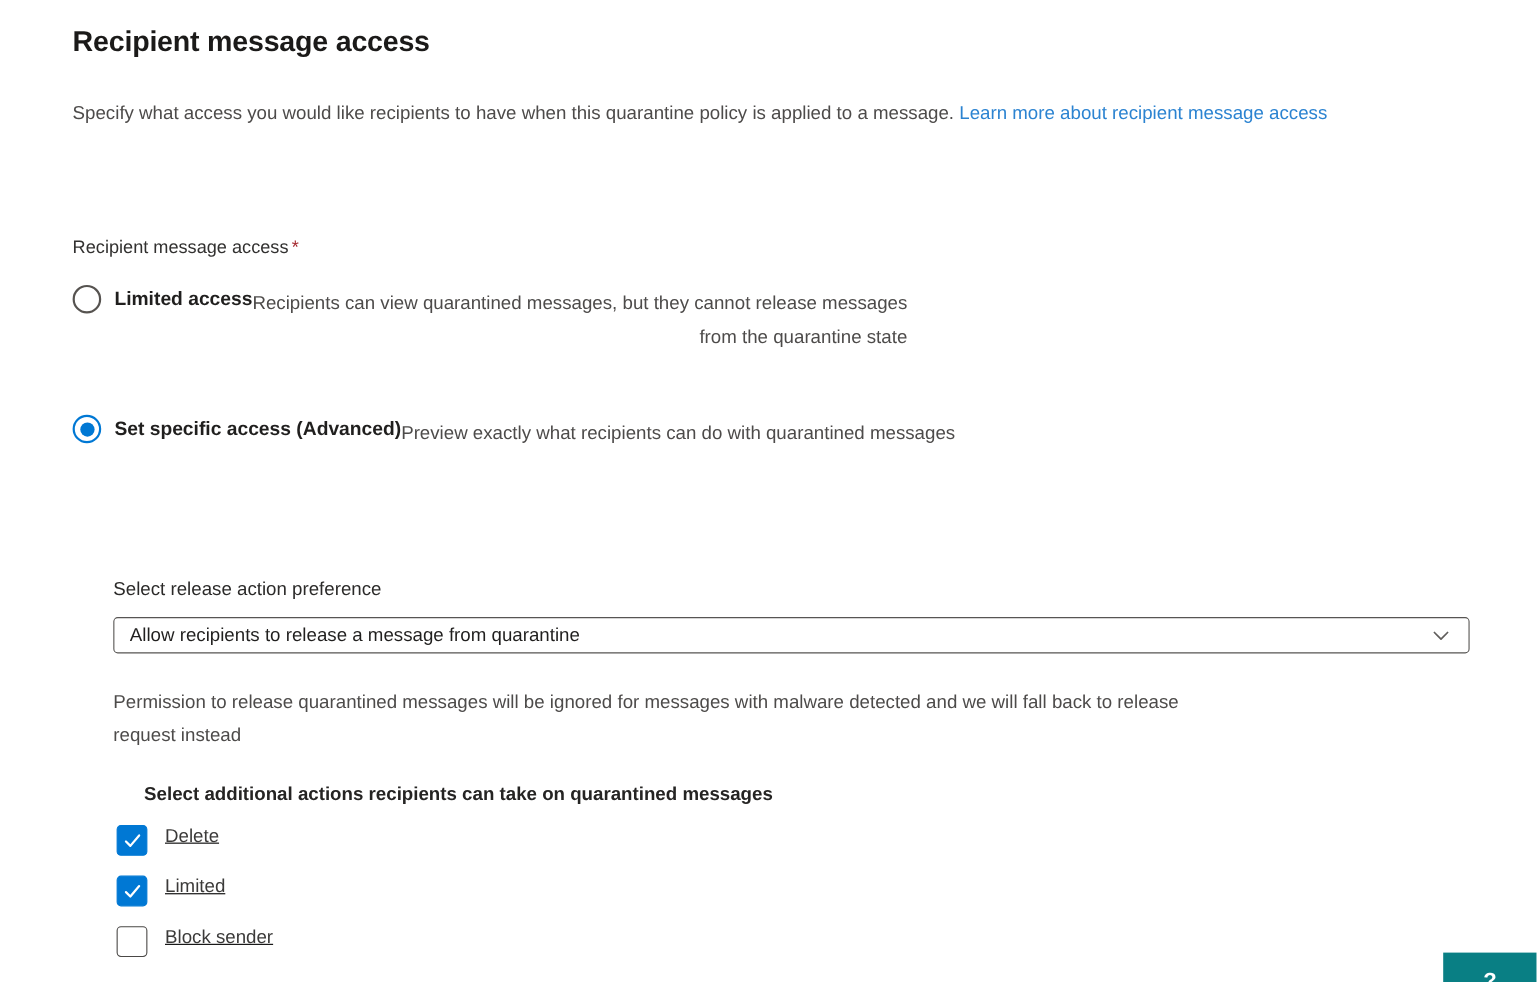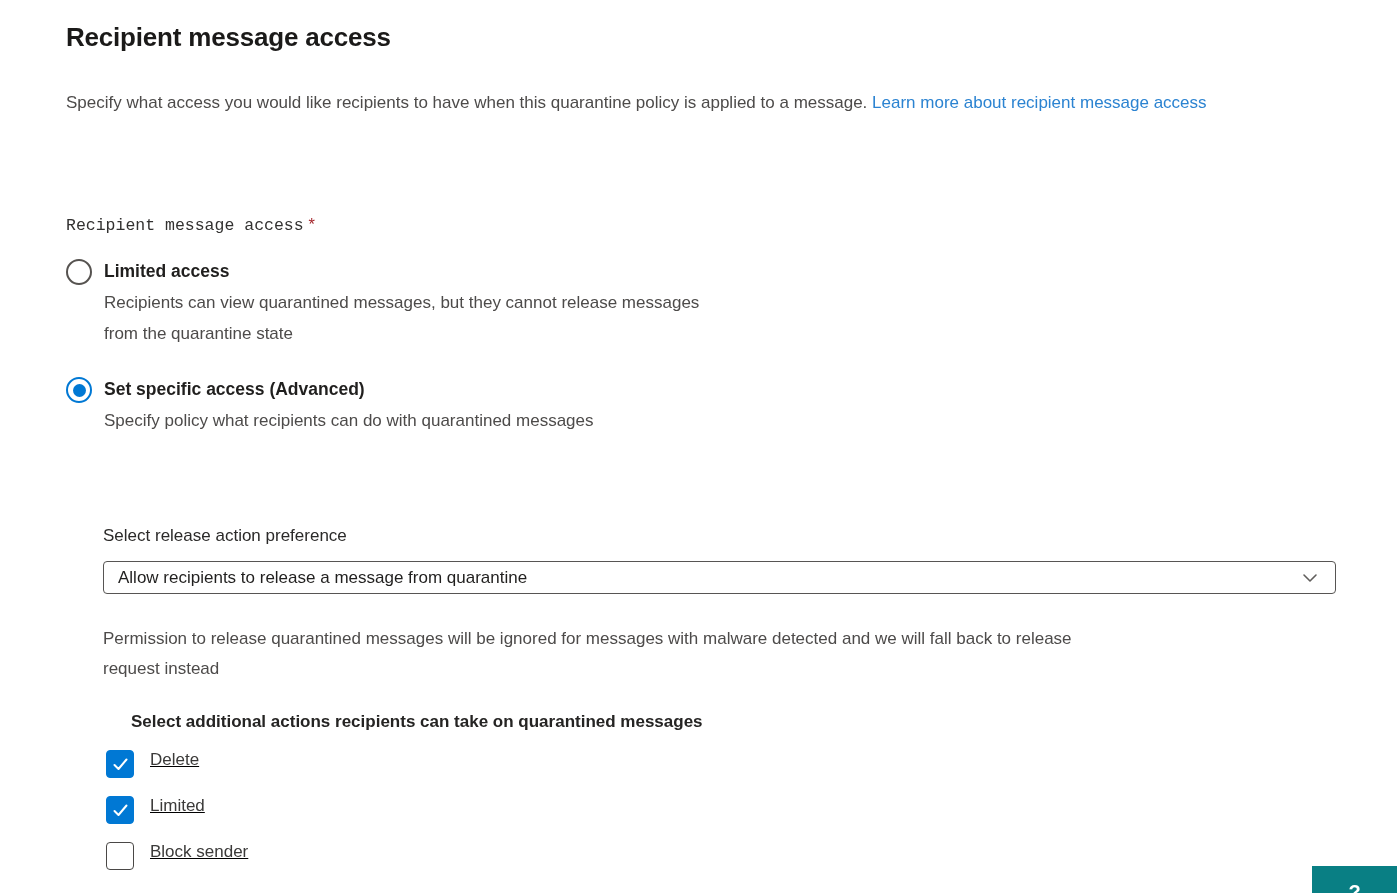--- a/index.html
+++ b/index.html
@@ -12,36 +12,36 @@
     font-size:26px; font-weight:700; color:#1b1a19; letter-spacing:-0.2px;
   }
   .page-desc {
     position:absolute; left:66px; top:88px; width:1240px;
     font-size:17px; line-height:29px; color:#4d4b4a;
   }
   .link { color:#2b83d1; cursor:pointer; text-decoration:none;margin-top:18px; }
 
   .field-label {
     position:absolute; left:66px; top:216px;
-    font-size:16.5px; color:#323130;font-family:Liberation Mono, monospace;
+    font-size:16.5px; color:#323130;
   }
   .required { color:#a4262c; margin-left:3px; }
 
   .radio-option { position:absolute; left:66px; display:flex; align-items:flex-start; }
   .radio-option.opt1 { top:258px; }
   .radio-option.opt2 { top:376px; }
   .radio {
     flex:0 0 auto; width:26px; height:26px; border-radius:50%;
     border:2px solid #565350; background:#fff; margin-right:12px; margin-top:1px;
     display:flex; align-items:center; justify-content:center; cursor:pointer;
   }
   .radio.on { border-color:#0078d4; }
   .radio .dot { width:13px; height:13px; border-radius:50%; background:transparent; }
   .radio.on .dot { background:#0078d4; }
-  .radio-texts { display:flex; flex-direction:column; }
+  .radio-texts { display:flex; flex-direction:row;text-align:right; }
   .radio-label { font-size:17.5px; font-weight:700; color:#201f1e; line-height:27px; cursor:pointer; }
   .radio-desc { font-size:17px; line-height:31px; color:#4d4b4a; white-space:pre-line; margin-top:2px; }
 
   .sub-label { position:absolute; left:103px; top:526px; font-size:17px; color:#2b2a29; }
   .dropdown {
     position:absolute; left:103px; top:561px; width:1233px; height:33px;
     border:1.5px solid #575553; border-radius:4px; background:#fff;
     display:flex; align-items:center; padding:0 44px 0 14px; cursor:pointer;
   }
   .dropdown-value { font-size:17px; color:#201f1e; white-space:nowrap; overflow:hidden; }
@@ -95,21 +95,21 @@
 from the quarantine state</div>
     </div>
   </div>
 
   <div class="radio-option opt2">
     <div class="radio on">
         <div class="dot"></div>
       </div>
     <div class="radio-texts">
       <div class="radio-label">Set specific access (Advanced)</div>
-      <div class="radio-desc">Specify policy what recipients can do with quarantined messages</div>
+      <div class="radio-desc">Preview exactly what recipients can do with quarantined messages</div>
     </div>
   </div>
 
   <div class="sub-label">Select release action preference</div>
 
   <div class="dropdown">
     <span class="dropdown-value">Allow recipients to release a message from quarantine</span>
     <svg class="chevron" viewBox="0 0 18 18" fill="none" stroke="#605e5c" stroke-width="1.6" stroke-linecap="round" stroke-linejoin="round">
         <polyline points="3,6 9,12 15,6"></polyline>
       </svg>

